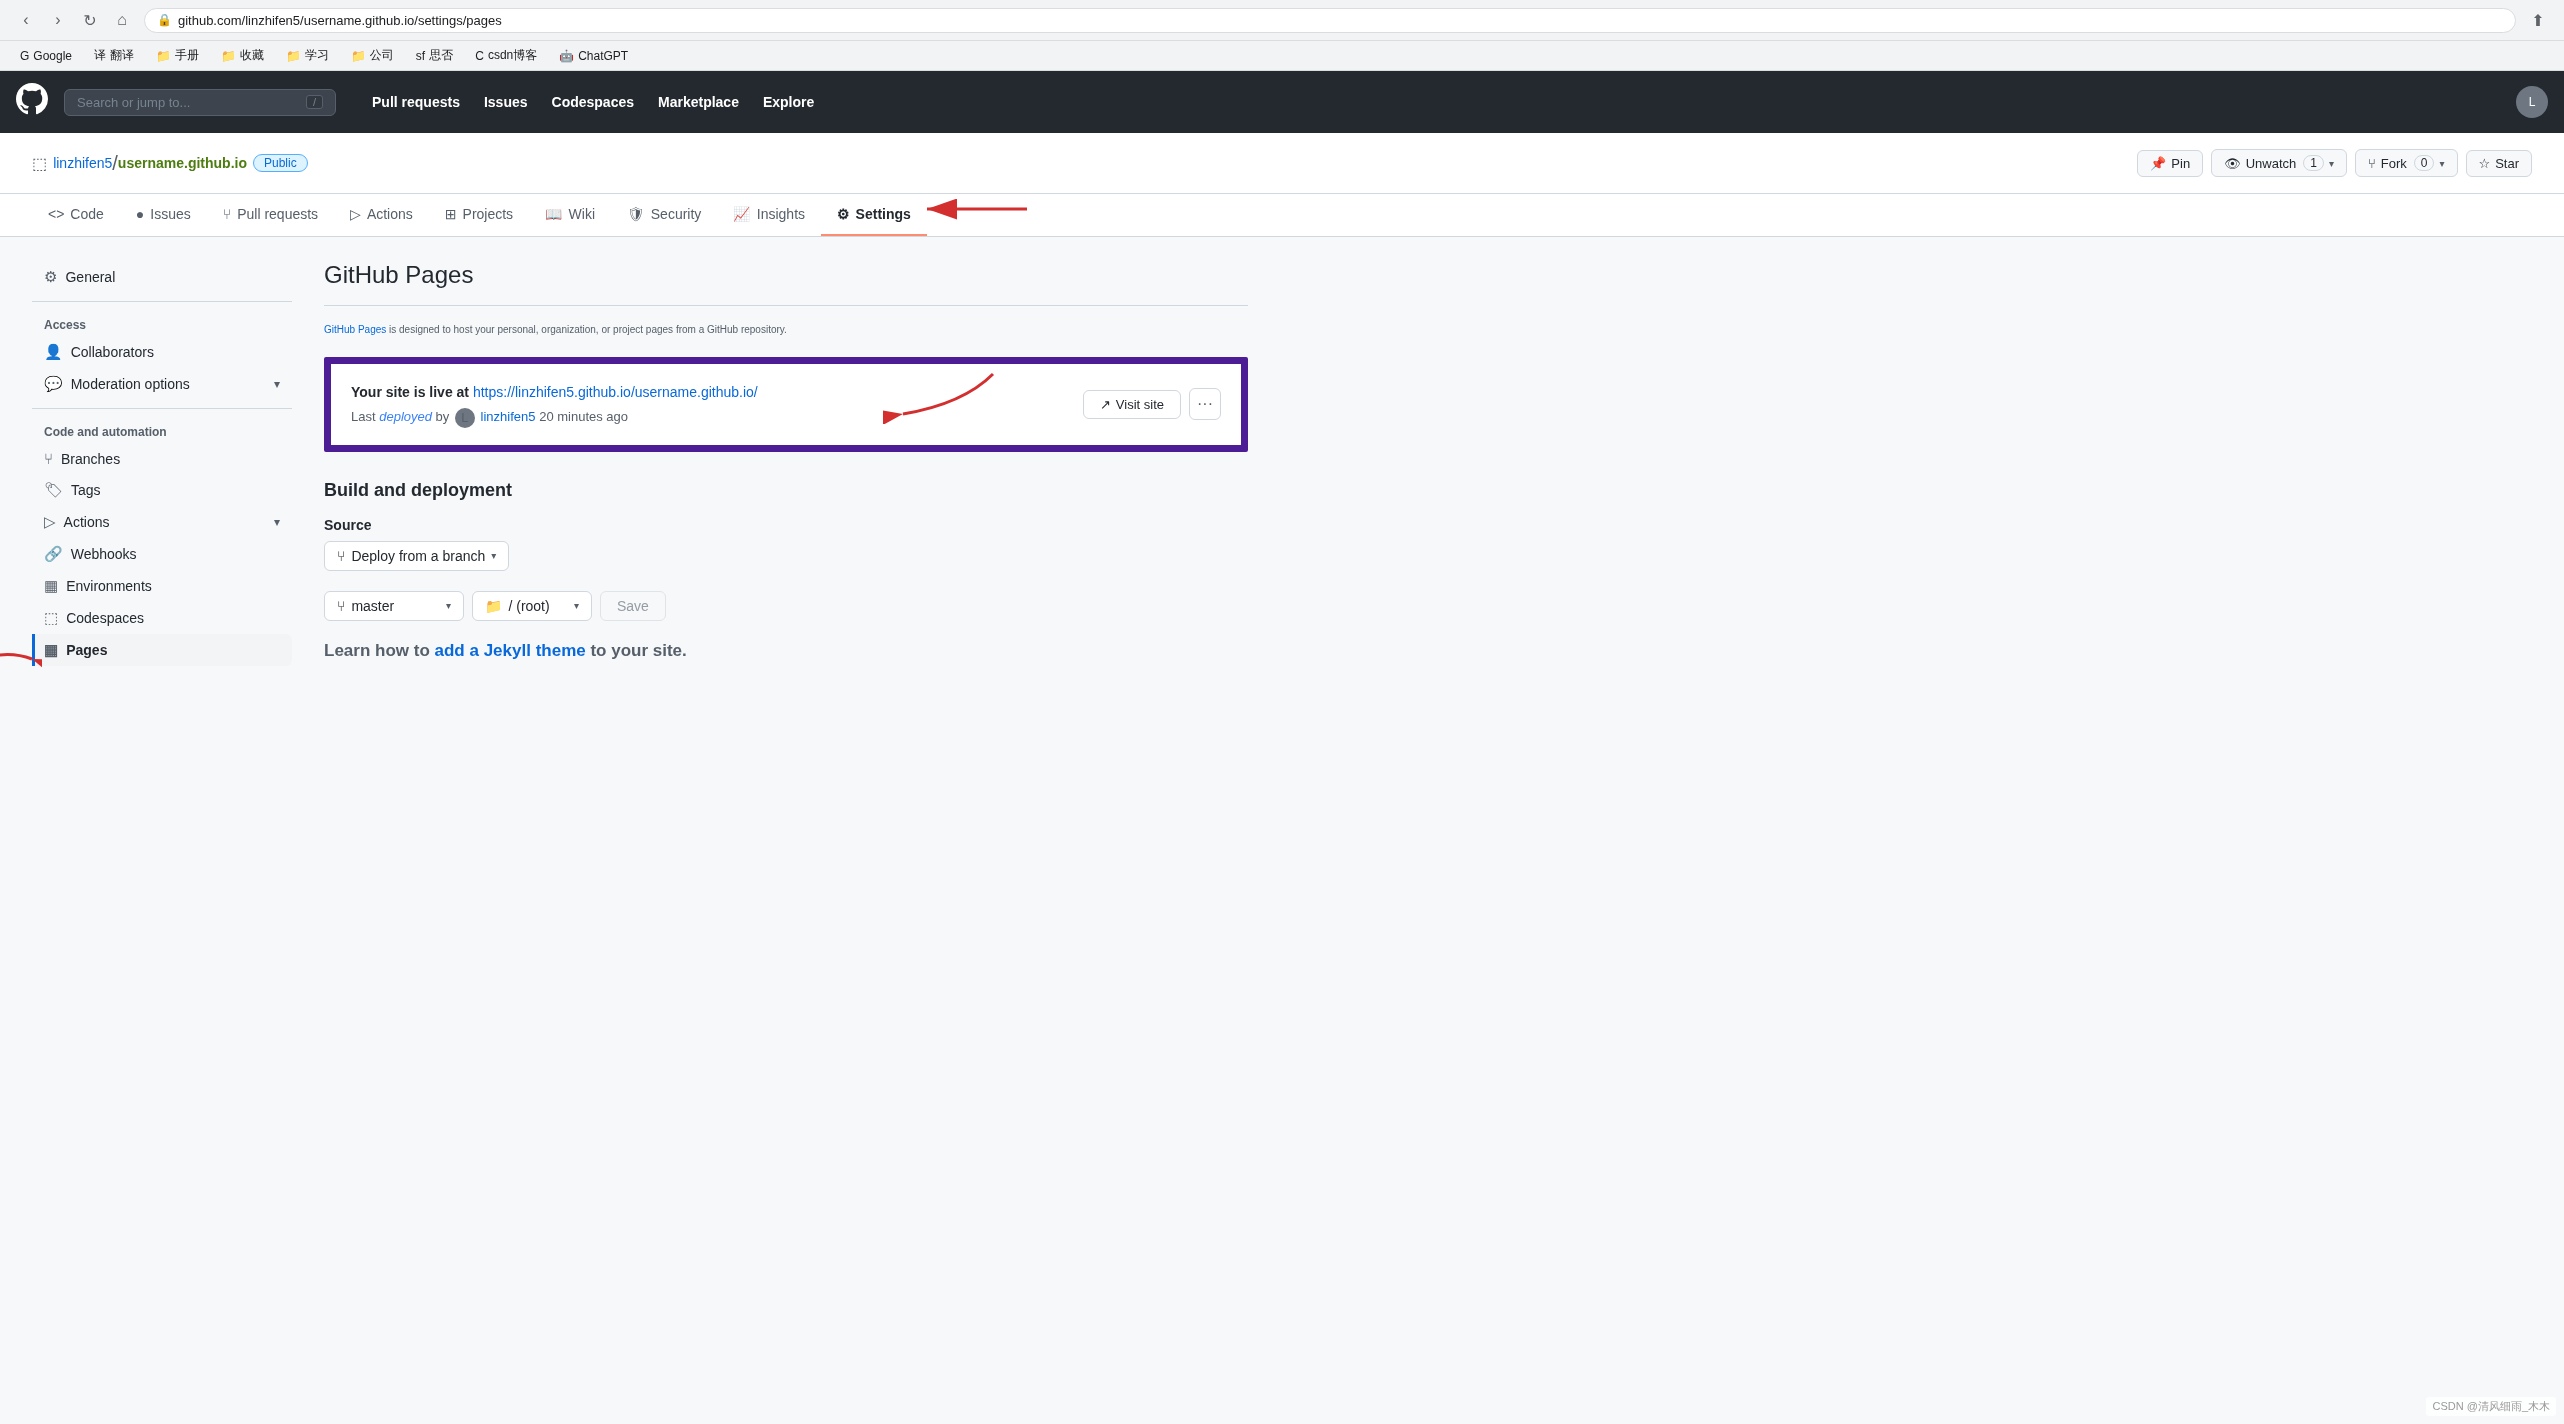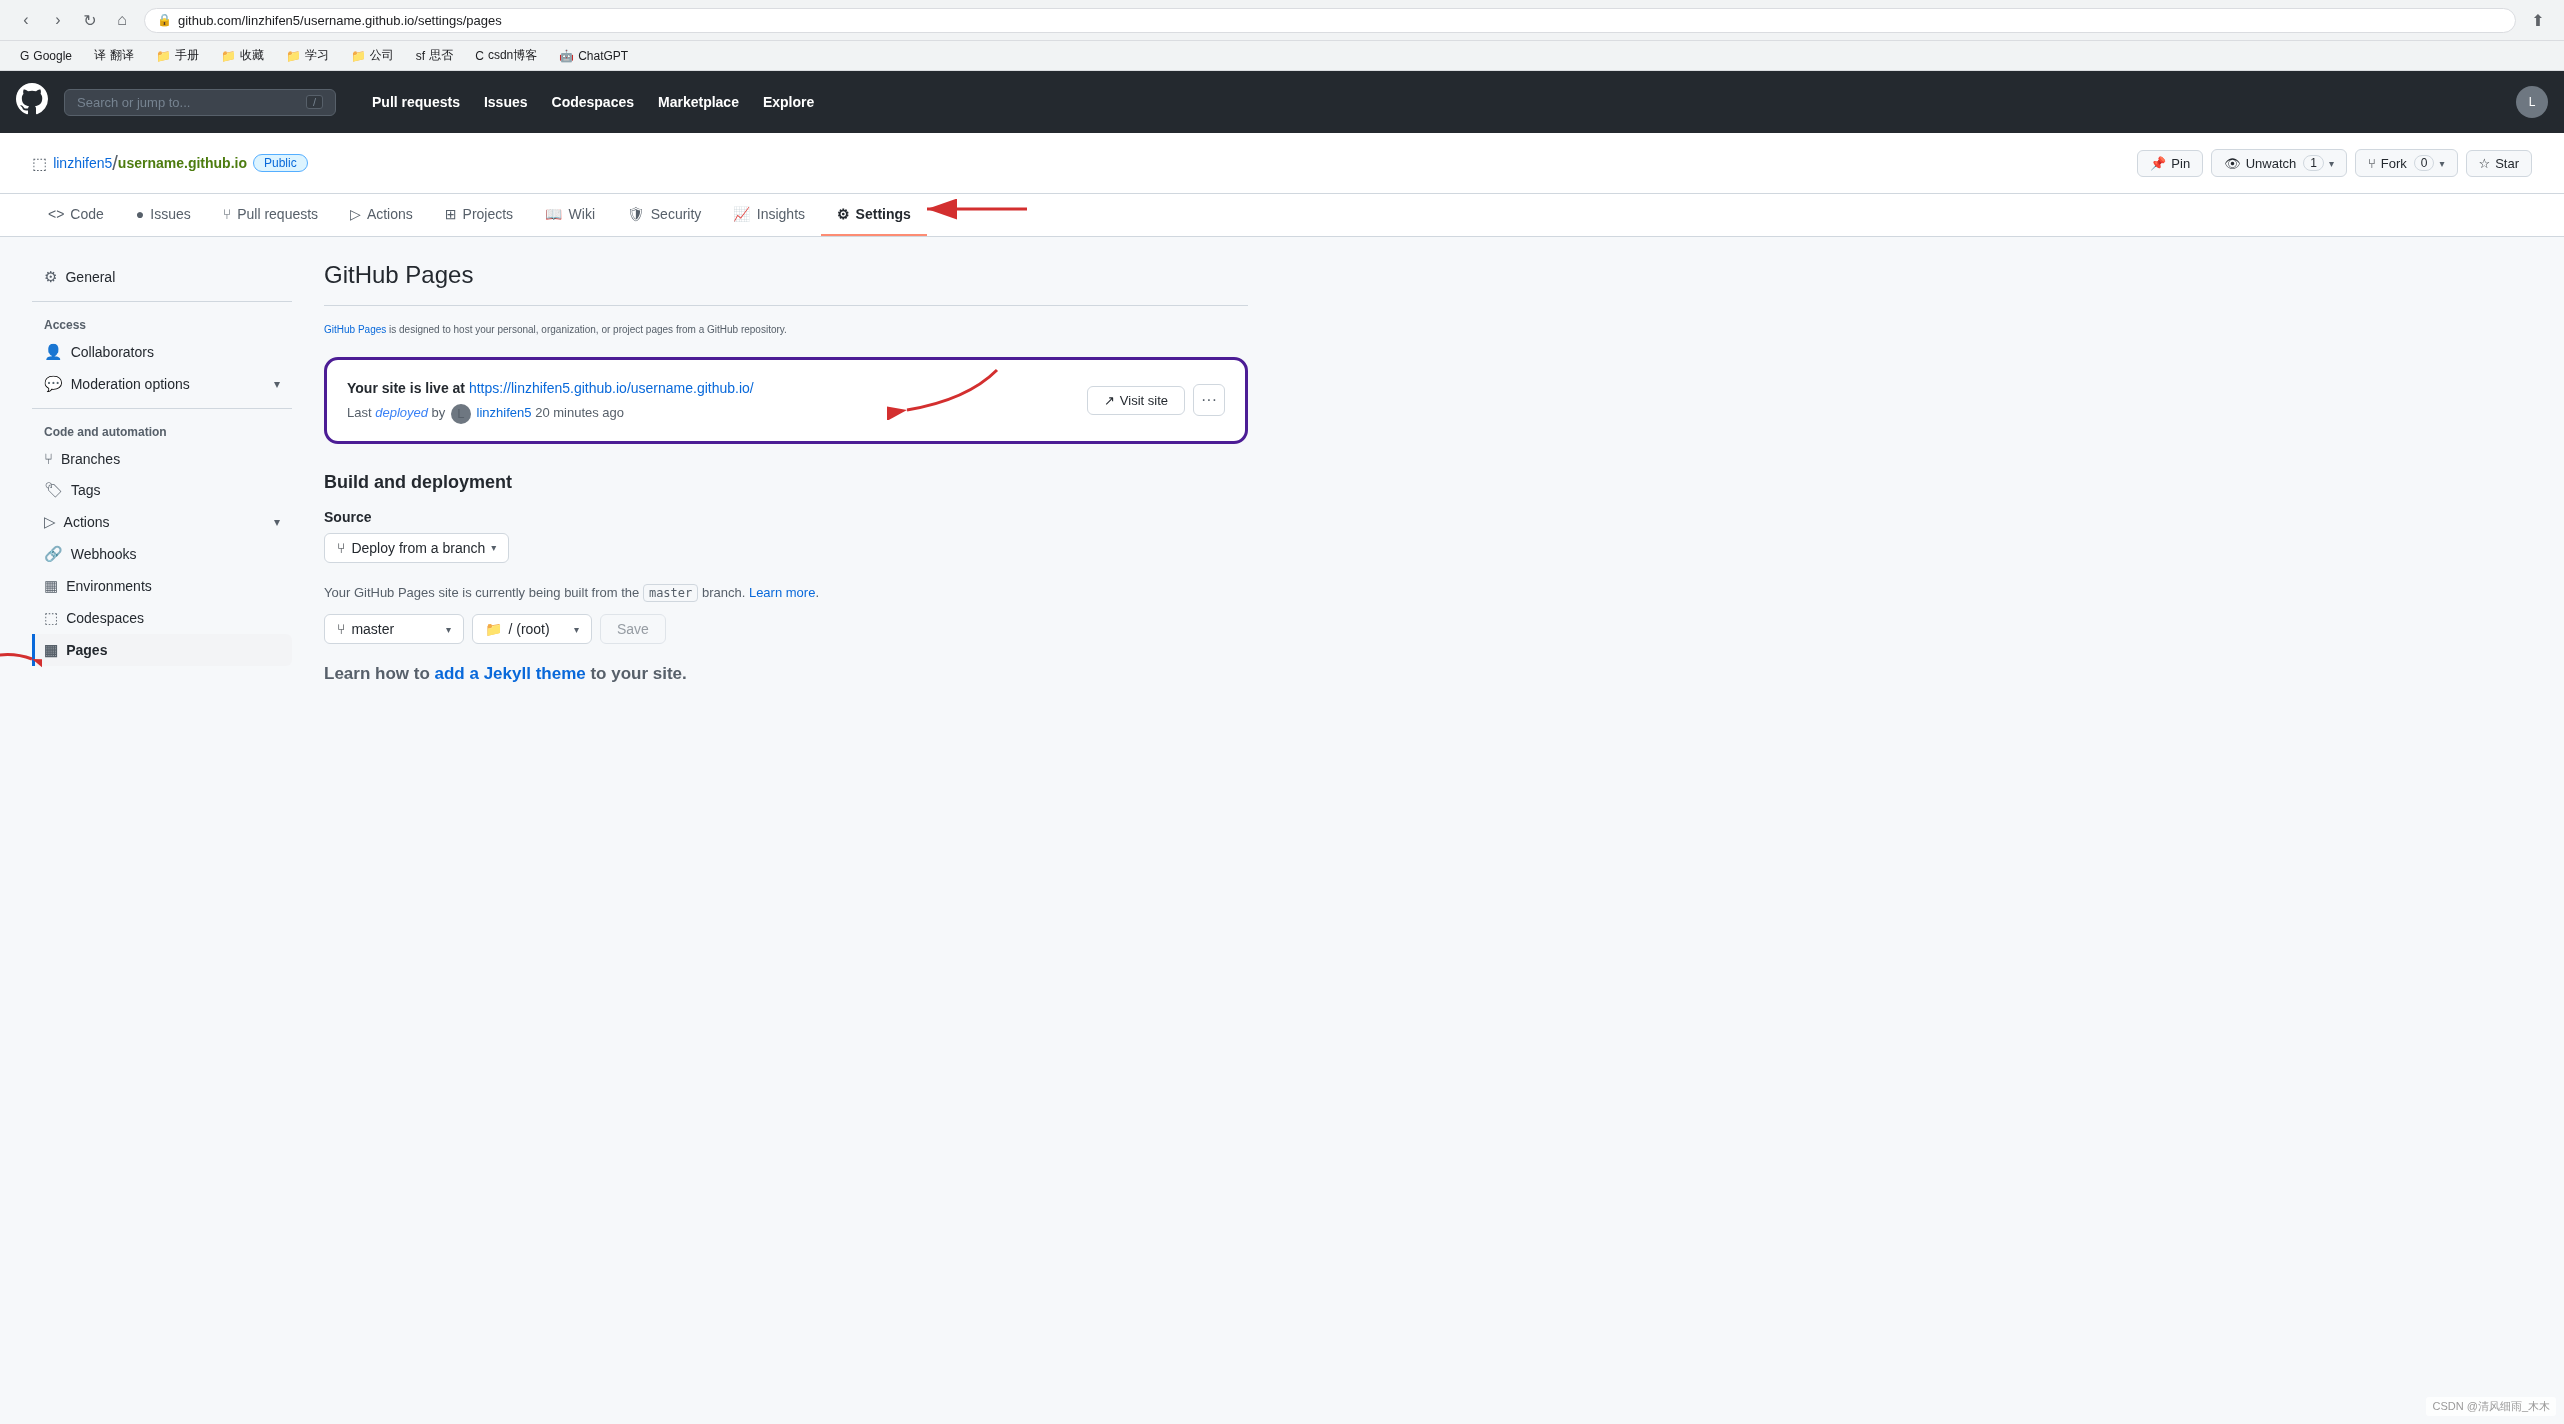--- a/index.html
+++ b/index.html
@@ -57,21 +57,21 @@
     .sidebar-divider { border: none; border-top: 1px solid #d0d7de; margin: 8px 0; }
 
     
     .content { flex: 1; min-width: 0; }
     .page-title { font-size: 24px; font-weight: 400; color: #24292f; margin-bottom: 16px; padding-bottom: 16px; border-bottom: 1px solid #d0d7de; }
 
     .info-text { font-size: 10px; color: #57606a; margin-bottom: 20px; line-height: 1.5; }
     .info-text a { color: #0969da; text-decoration: none; }
 
     
-    .live-site-box { border: 3px solid #4c1d95; border-radius: 14px; padding: 16px 20px; display: flex; align-items: center; justify-content: space-between; background: white; margin-bottom: 28px; }
+    .live-site-box { border: 7px solid #4c1d95; border-radius: 2px; padding: 16px 20px; display: flex; align-items: center; justify-content: space-between; background: white; margin-bottom: 28px; }
     .live-site-info { font-size: 14px; color: #24292f; line-height: 1.8; }
     .live-site-info strong { font-weight: 600; }
     .live-site-info a { color: #0969da; text-decoration: none; }
     .live-site-info .deploy-line { font-size: 13px; color: #57606a; }
     .live-site-info .deploy-line a { color: #0969da; }
     .live-site-actions { display: flex; gap: 8px; align-items: center; }
     .visit-site-btn { display: flex; align-items: center; gap: 5px; padding: 6px 16px; border: 1px solid #d0d7de; border-radius: 6px; background: white; cursor: pointer; font-size: 13px; font-weight: 500; color: #24292f; white-space: nowrap; }
     .more-options-btn { width: 32px; height: 32px; border: 1px solid #d0d7de; border-radius: 6px; background: white; cursor: pointer; display: flex; align-items: center; justify-content: center; color: #57606a; font-size: 16px; }
 
     
@@ -378,26 +378,20 @@
       <div class="sub-section">
         <div class="sub-section-title">Source</div>
         <button class="dropdown-btn">
           <span>⑂</span>
           <span>Deploy from a branch</span>
           <span class="arrow">▾</span>
         </button>
       </div>
 
       <div class="sub-section">
-        <p class="sub-section-desc">
-          <span>Your GitHub Pages site is currently being built from the</span>
-          <code>master</code>
-          <span>branch.</span>
-          <a style="color: rgb(9, 105, 218); cursor: pointer;">Learn more</a>.
-        </p>
         <div class="branch-row">
           <button class="dropdown-btn" style="min-width:140px;">
             <span>⑂</span>
             <span>master</span>
             <span class="arrow">▾</span>
           </button>
           <button class="dropdown-btn" style="min-width:120px;">
             <span>📁</span>
             <span>/ (root)</span>
             <span class="arrow">▾</span>

